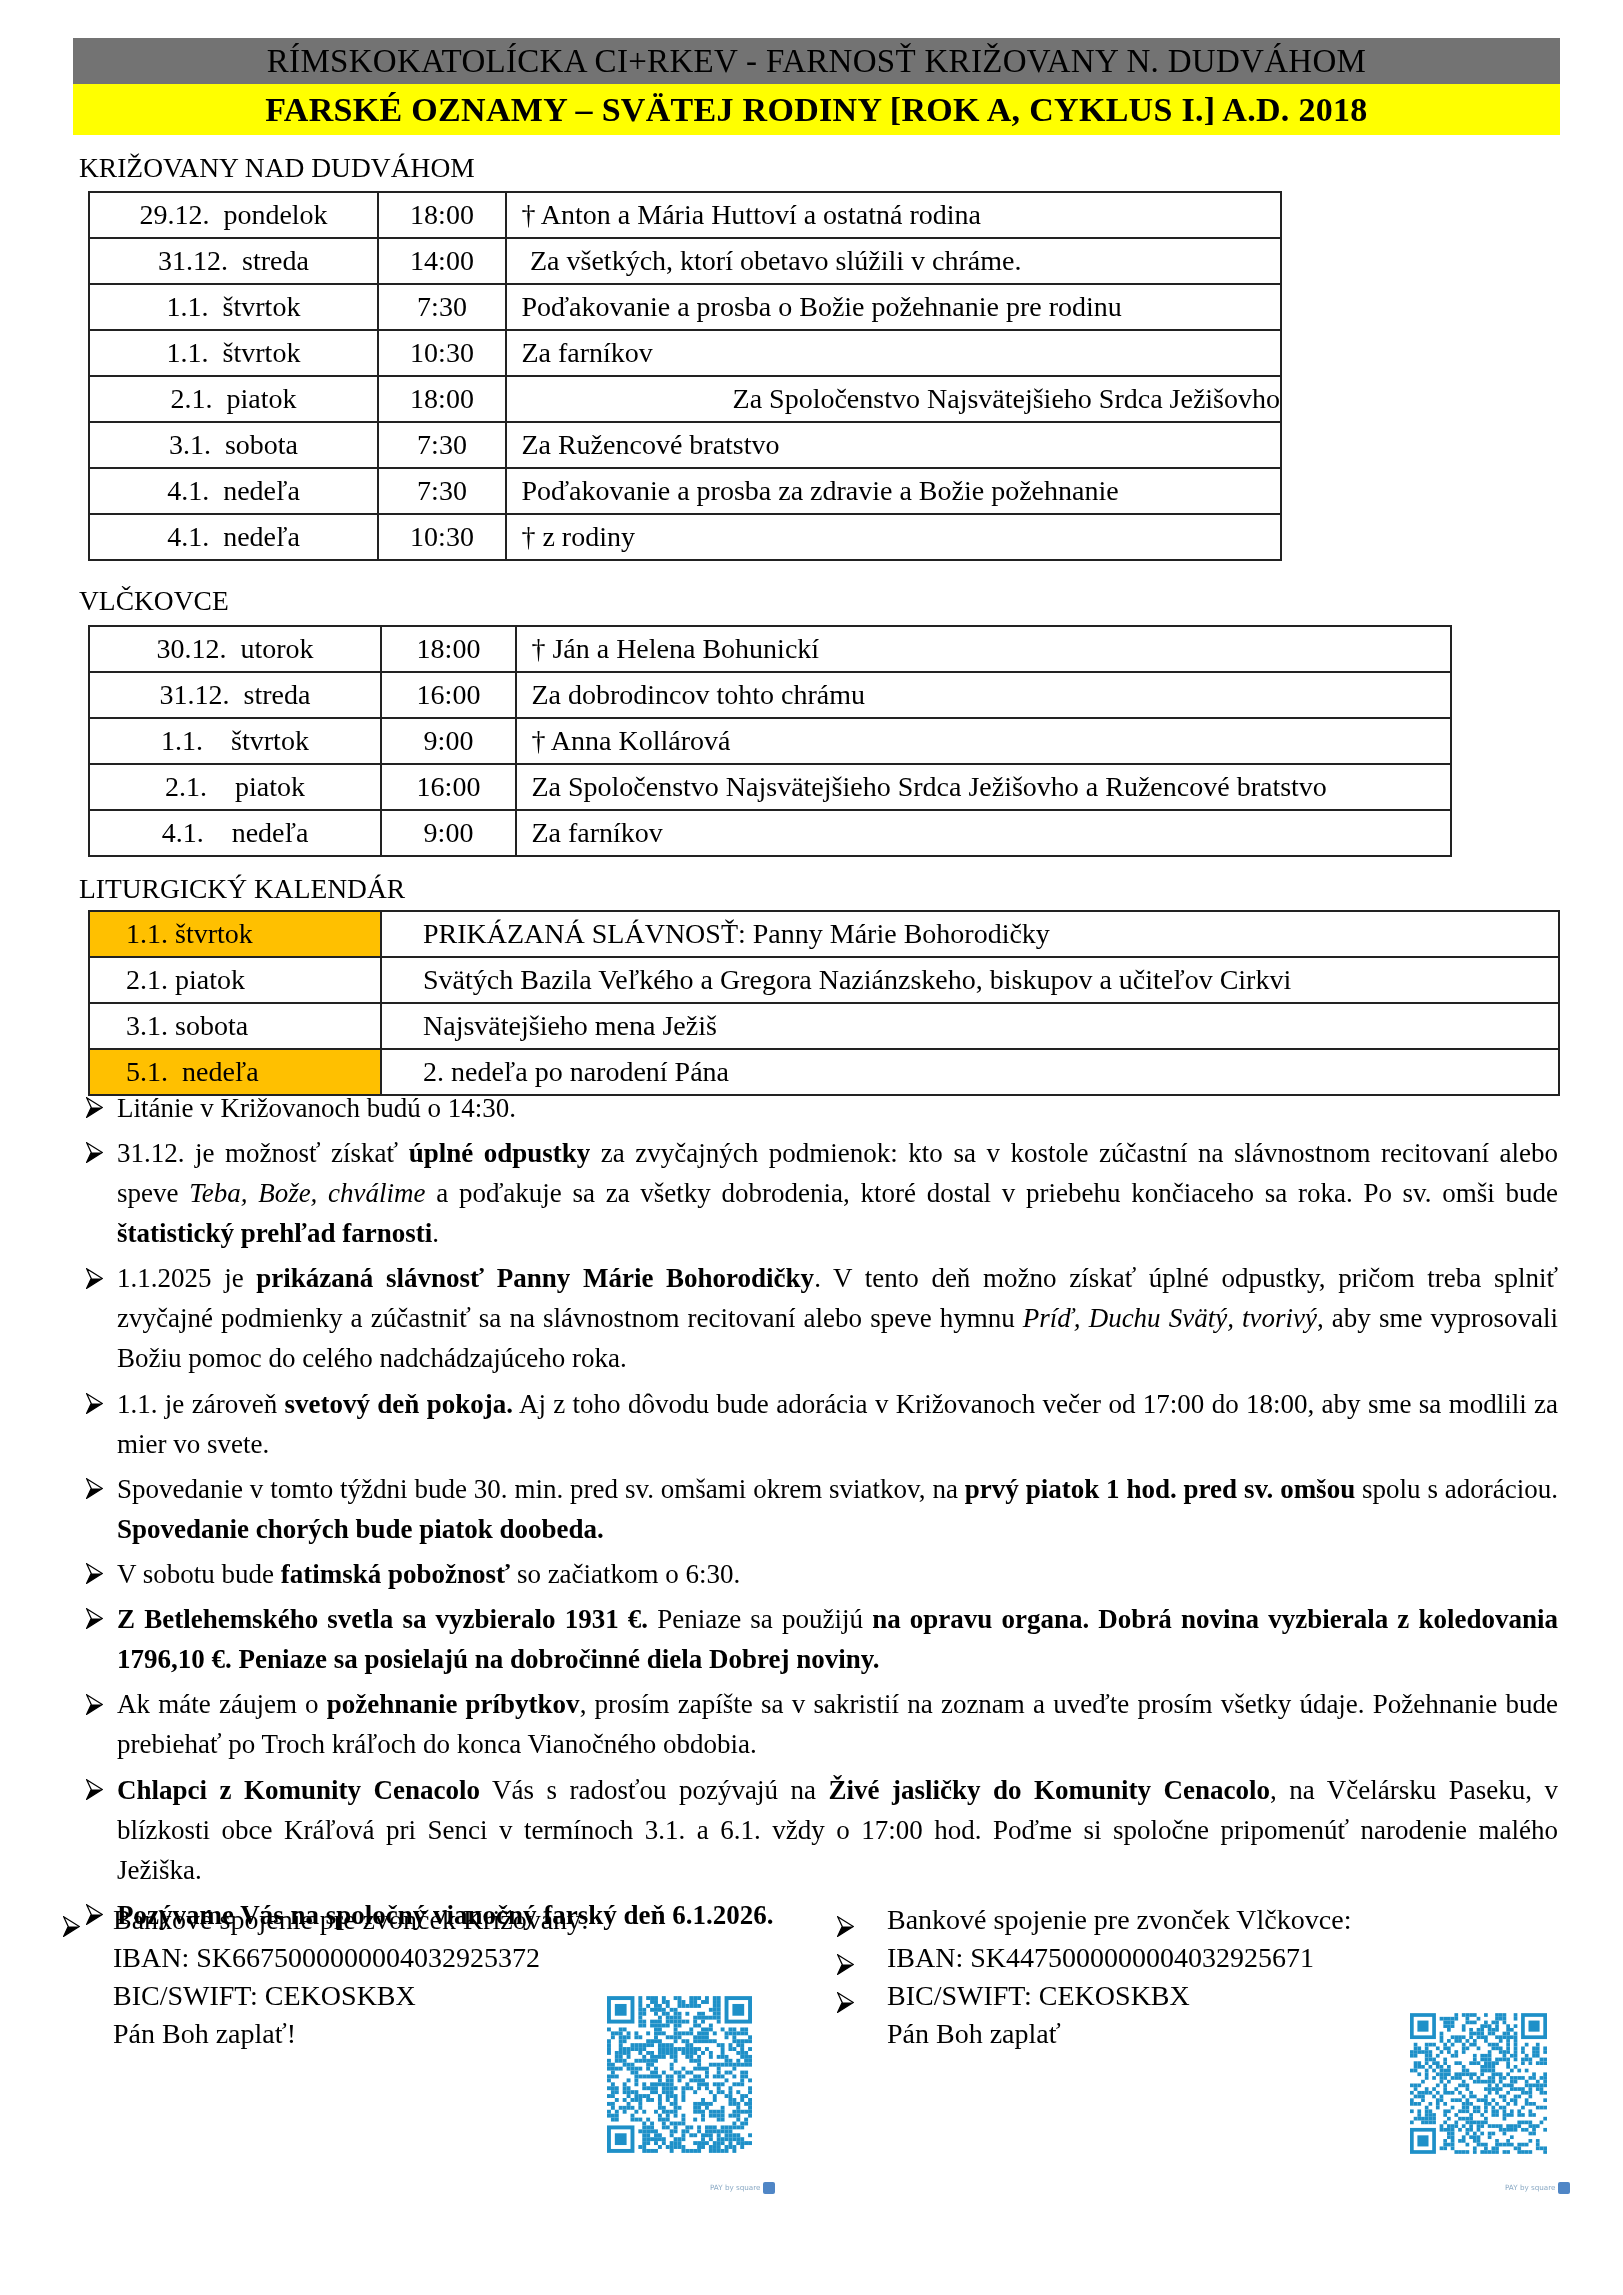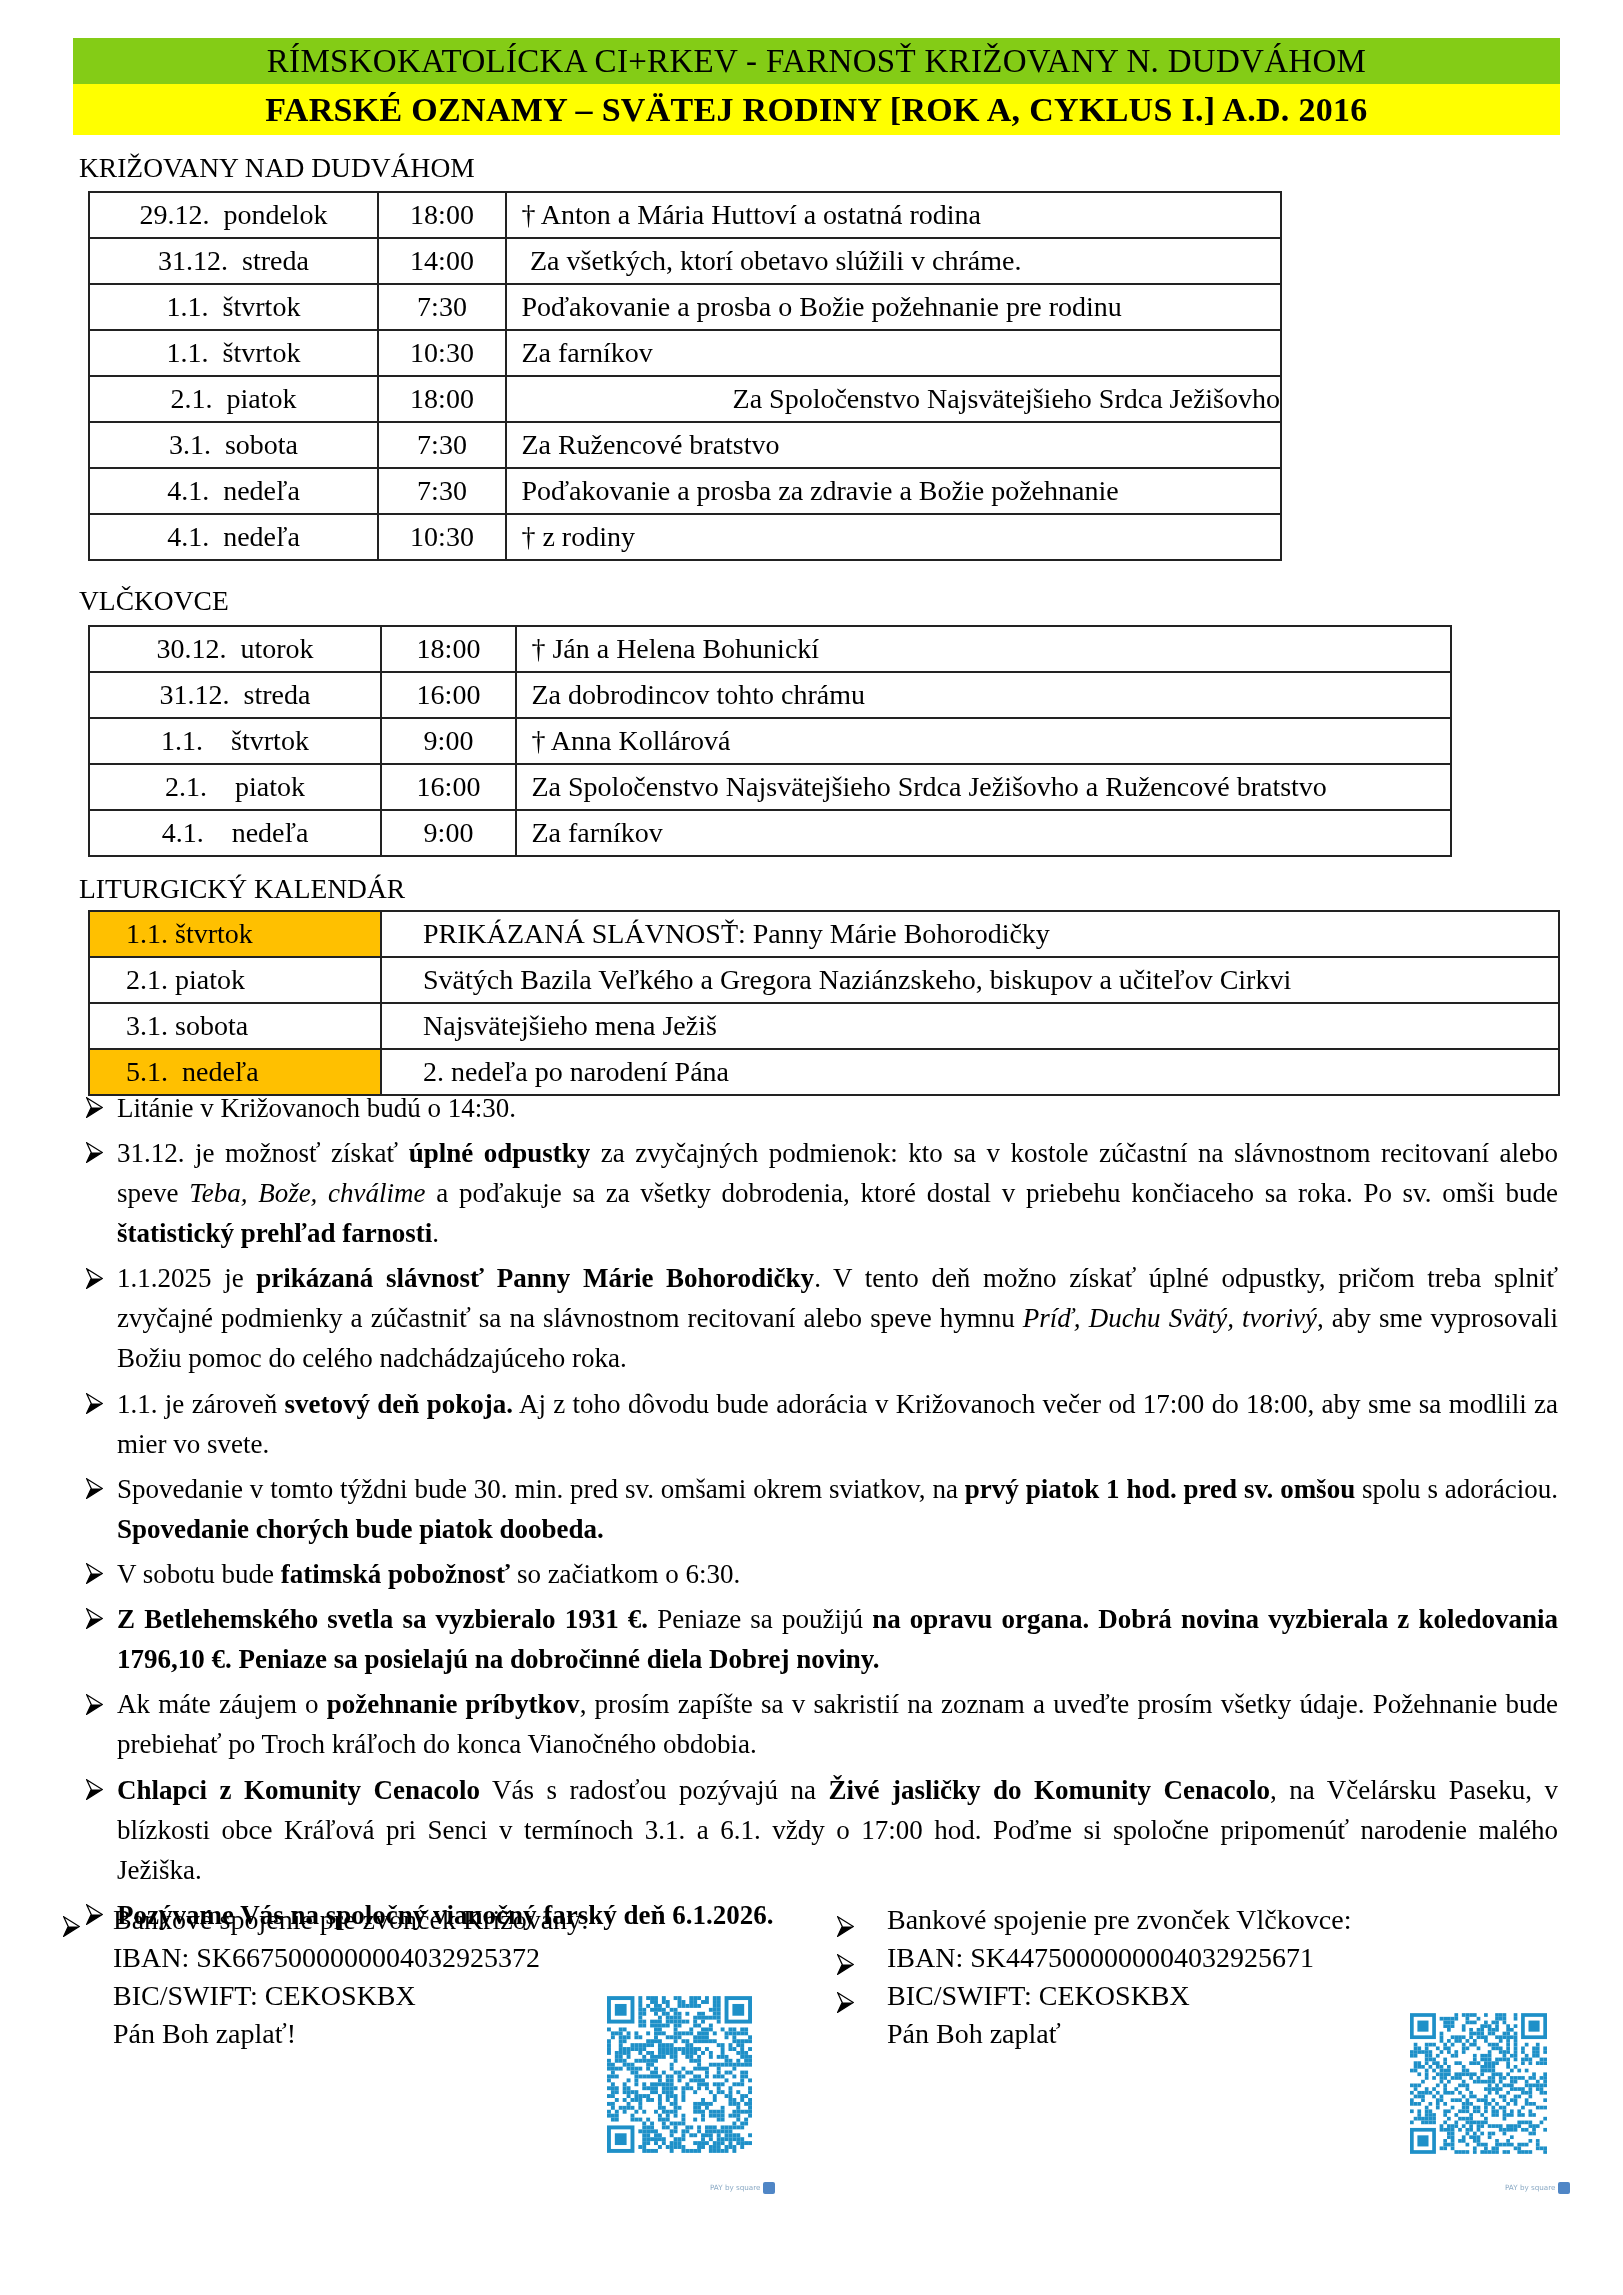--- a/index.html
+++ b/index.html
@@ -3,21 +3,21 @@
 <meta charset="utf-8">
 <style>
   html, body { margin: 0; padding: 0; background: #ffffff; }
   body {
     width: 1623px; height: 2295px; position: relative; overflow: hidden;
     font-family: "Liberation Serif", "DejaVu Serif", serif;
     color: #000;
   }
   .hdr1 {
     position: absolute; left: 73px; top: 38px; width: 1487px; height: 46px;
-    background: #84cc16; text-align: center;
+    background: #737373; text-align: center;
     font-size: 33px; line-height: 46px; letter-spacing: 0.3px;
   }
   .hdr2 {
     position: absolute; left: 73px; top: 84px; width: 1487px; height: 51px;
     background: #ffff00; text-align: center;
     font-size: 34px; line-height: 51px; font-weight: bold; letter-spacing: 0.3px;
   }
   .section-label {
     position: absolute; left: 79px; font-size: 27.5px; line-height: 33px;
   }
@@ -69,21 +69,21 @@
     border-radius: 2px; vertical-align: middle; margin-left: 2.6px;
   }
 </style>
 </head>
 <body>
 
 <div class="hdr1">
   <span>RÍMSKOKATOLÍCKA CI+RKEV - FARNOSŤ  KRIŽOVANY N. DUDVÁHOM</span>
 </div>
 <div class="hdr2">
-  <span>FARSKÉ OZNAMY –  SVÄTEJ RODINY [ROK A, CYKLUS I.]  A.D.  2016</span>
+  <span>FARSKÉ OZNAMY –  SVÄTEJ RODINY [ROK A, CYKLUS I.]  A.D.  2018</span>
 </div>
 
 <div class="section-label" style="top:151px;">KRIŽOVANY NAD DUDVÁHOM</div>
 <table class="sched" id="tbl-kriz" style="left:88px; top:191px; width:1194px;">
   <colgroup>
       <col style="width:289px">
       <col style="width:128px">
       <col>
     </colgroup>
   <tbody>

